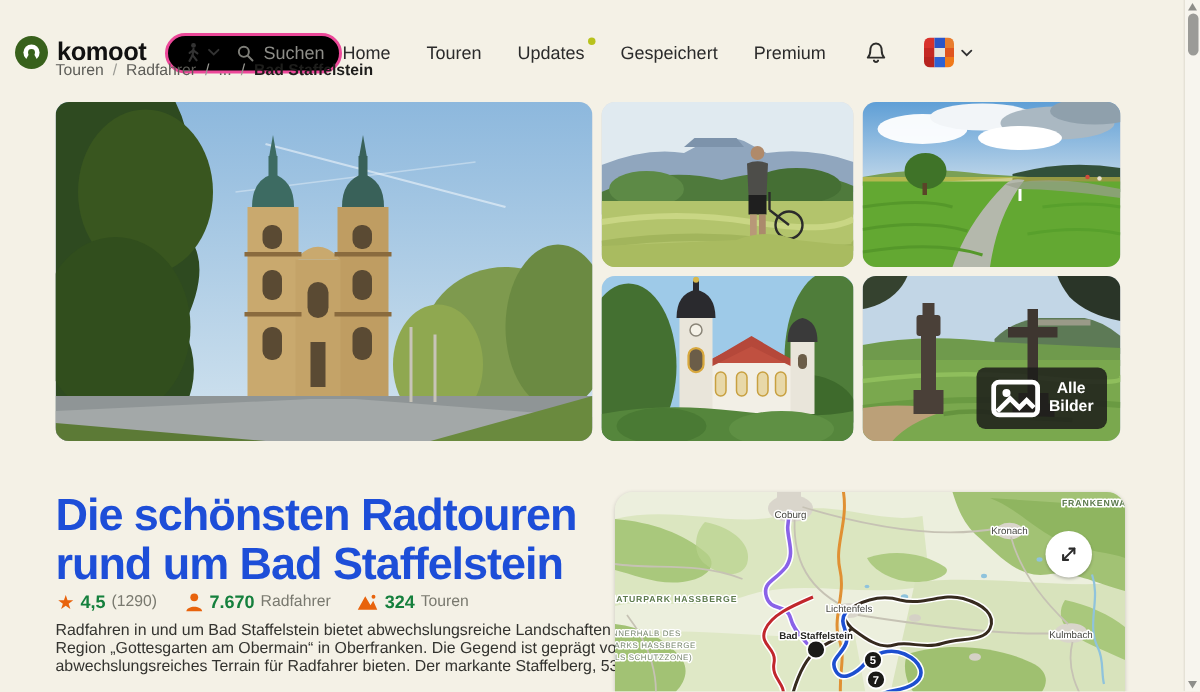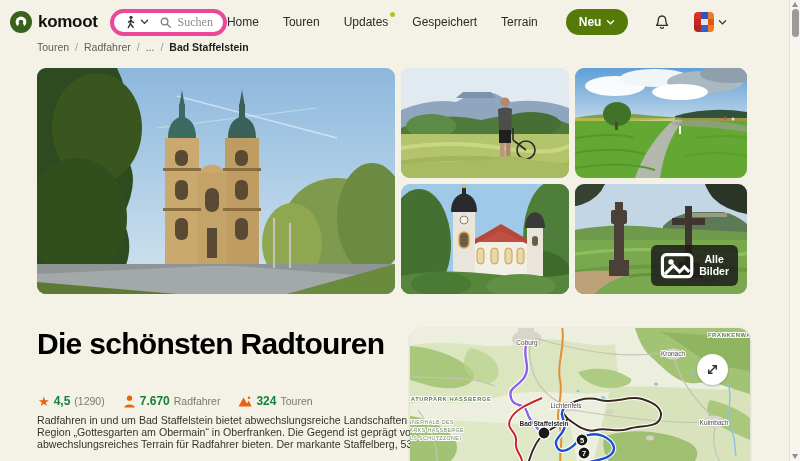--- a/index.html
+++ b/index.html
@@ -1,26 +1,26 @@
 <!DOCTYPE html>
 <html><head>
 <meta charset="utf-8">
 <style>
   * { margin:0; padding:0; box-sizing:border-box; }
   body { font-family:"Liberation Sans", sans-serif; background:#f4f1e6; }
   .page { position:relative; width:800px; height:461px; overflow:hidden; background:#f4f1e6; }
 
   
-  .header { position:absolute; top:3px; left:0; width:660px; height:38px;
+  .header { position:absolute; top:16px; left:0; width:660px; height:38px;
             display:flex; align-items:center; padding:0 26px 0 10px; }
   .logo-wrap { display:flex; align-items:center; gap:6px; cursor:pointer; }
   .brand { font-size:17px; font-weight:bold; color:#111; letter-spacing:-0.3px; }
-  .search-pill { margin-left:12px; width:202px; height:27px; background:#ffffff;
-                 border:4px solid #ec4899; border-radius:14px; display:flex;
-                 align-items:center; padding:0 10px; gap:6px;font-family:Liberation Serif, serif; }
+  .search-pill { margin-left:12px; width:202px; height:27px; background:#000000;
+                 border:2px solid #ec4899; border-radius:14px; display:flex;
+                 align-items:center; padding:0 10px; gap:6px; }
   .sport-btn { display:flex; align-items:center; gap:3px; cursor:pointer; padding-right:4px; }
   .search-ph { font-size:12px; color:#8d8d88; }
   .nav { margin-left:auto; display:flex; align-items:center; gap:24px;justify-content:space-between; }
   .nav-item { font-size:12px; color:#2b2b2b; cursor:pointer; position:relative; }
   .nav-dot { position:absolute; top:-3px; right:-7px; width:5px; height:5px;
              border-radius:50%; background:#b8c21c; }
   .neu-btn { margin-left:4px; display:flex; align-items:center; gap:5px;
              background:#557a08; color:#fff; font-size:12px; font-weight:bold;
              border:none; border-radius:15px; padding:6px 13px; cursor:pointer; }
   .bell { margin-left:2px; cursor:pointer; display:flex; }
@@ -53,21 +53,21 @@
   .photo-main { width:358px; height:226px; }
   .grid-right { display:grid; grid-template-columns:168px 172px;
                 grid-template-rows:110px 110px; gap:6px; }
   .all-images-btn { position:absolute; right:9px; bottom:8px; display:flex;
                     align-items:center; gap:5px; background:rgba(28,28,26,0.85);
                     color:#fff; font-size:10.5px; font-weight:bold;
                     border:none; border-radius:6px; padding:5px 9px; cursor:pointer; }
 
   
   .title { position:absolute; top:329px; left:37px; width:380px;
-           font-size:30px; font-weight:bold; color:#000000;
+           font-size:30px; font-weight:bold; color:#1d4ed8;
            letter-spacing:-0.7px; line-height:1.0; }
   .title span { display:block; margin-bottom:3px; }
   .stats { position:absolute; top:394px; left:38px; display:flex; gap:18px;
            align-items:center; font-size:11.5px; }
   .stat { display:flex; align-items:center; gap:4px; }
   .stat b { color:#15803d; font-size:12px; }
   .stat .muted { color:#79796f; font-size:10.5px; }
   .star { color:#e8630c; font-size:13px; line-height:1; }
   .desc { position:absolute; top:414px; left:37px; font-size:10.6px;
           line-height:12px; color:#33332f; white-space:nowrap; }
@@ -126,27 +126,21 @@
         <line x1="9" y1="9" x2="12.2" y2="12.2" stroke="#7e7e78" stroke-width="1.4" stroke-linecap="round"></line>
       </svg>
       <span class="search-ph">Suchen</span>
     </div>
 
     <div class="nav">
       <span class="nav-item">Home</span>
       <span class="nav-item">Touren</span>
       <span class="nav-item"><span>Updates</span><span class="nav-dot"></span></span>
       <span class="nav-item">Gespeichert</span>
-      <span class="nav-item">Terrain</span>
-      <button class="neu-btn">
-        <span>Neu</span>
-        <svg width="9" height="7" viewBox="0 0 10 8">
-          <polyline points="1.5,2 5,5.5 8.5,2" fill="none" stroke="#fff" stroke-width="1.5" stroke-linecap="round"></polyline>
-        </svg>
-      </button>
+      <span class="nav-item">Premium</span>
       <span class="bell">
         <svg width="16" height="17" viewBox="0 0 16 17">
           <path d="M8,2 C5.2,2 4.2,4.3 4.2,6.8 C4.2,9.6 3.2,10.7 2.5,11.4 L13.5,11.4 C12.8,10.7 11.8,9.6 11.8,6.8 C11.8,4.3 10.8,2 8,2 Z" fill="none" stroke="#2d2d2b" stroke-width="1.3" stroke-linejoin="round"></path>
           <path d="M6.6,13.4 a1.5,1.5 0 0 0 2.8,0" fill="none" stroke="#2d2d2b" stroke-width="1.3" stroke-linecap="round"></path>
         </svg>
       </span>
       <span class="avatar-wrap">
         <span class="avatar">
           <i style="background:#d8322c"></i>
             <i style="background:#2b55c8"></i>
@@ -368,20 +362,21 @@
             <polyline points="2,9.5 5.5,6 8,8.5 10,6.5 12,8.5" fill="none" stroke="#fff" stroke-width="1.3"></polyline>
           </svg>
           <span>Alle Bilder</span>
         </button>
       </div>
     </div>
   </div>
 
   <h1 class="title">
     <span>Die schönsten Radtouren</span>
+    <span>rund um Bad Staffelstein</span>
   </h1>
 
   <div class="stats">
     <span class="stat">
       <span class="star">★</span>
       <b>4,5</b>
       <span class="muted">(1290)</span>
     </span>
     <span class="stat">
       <svg width="13" height="13" viewBox="0 0 13 13">

